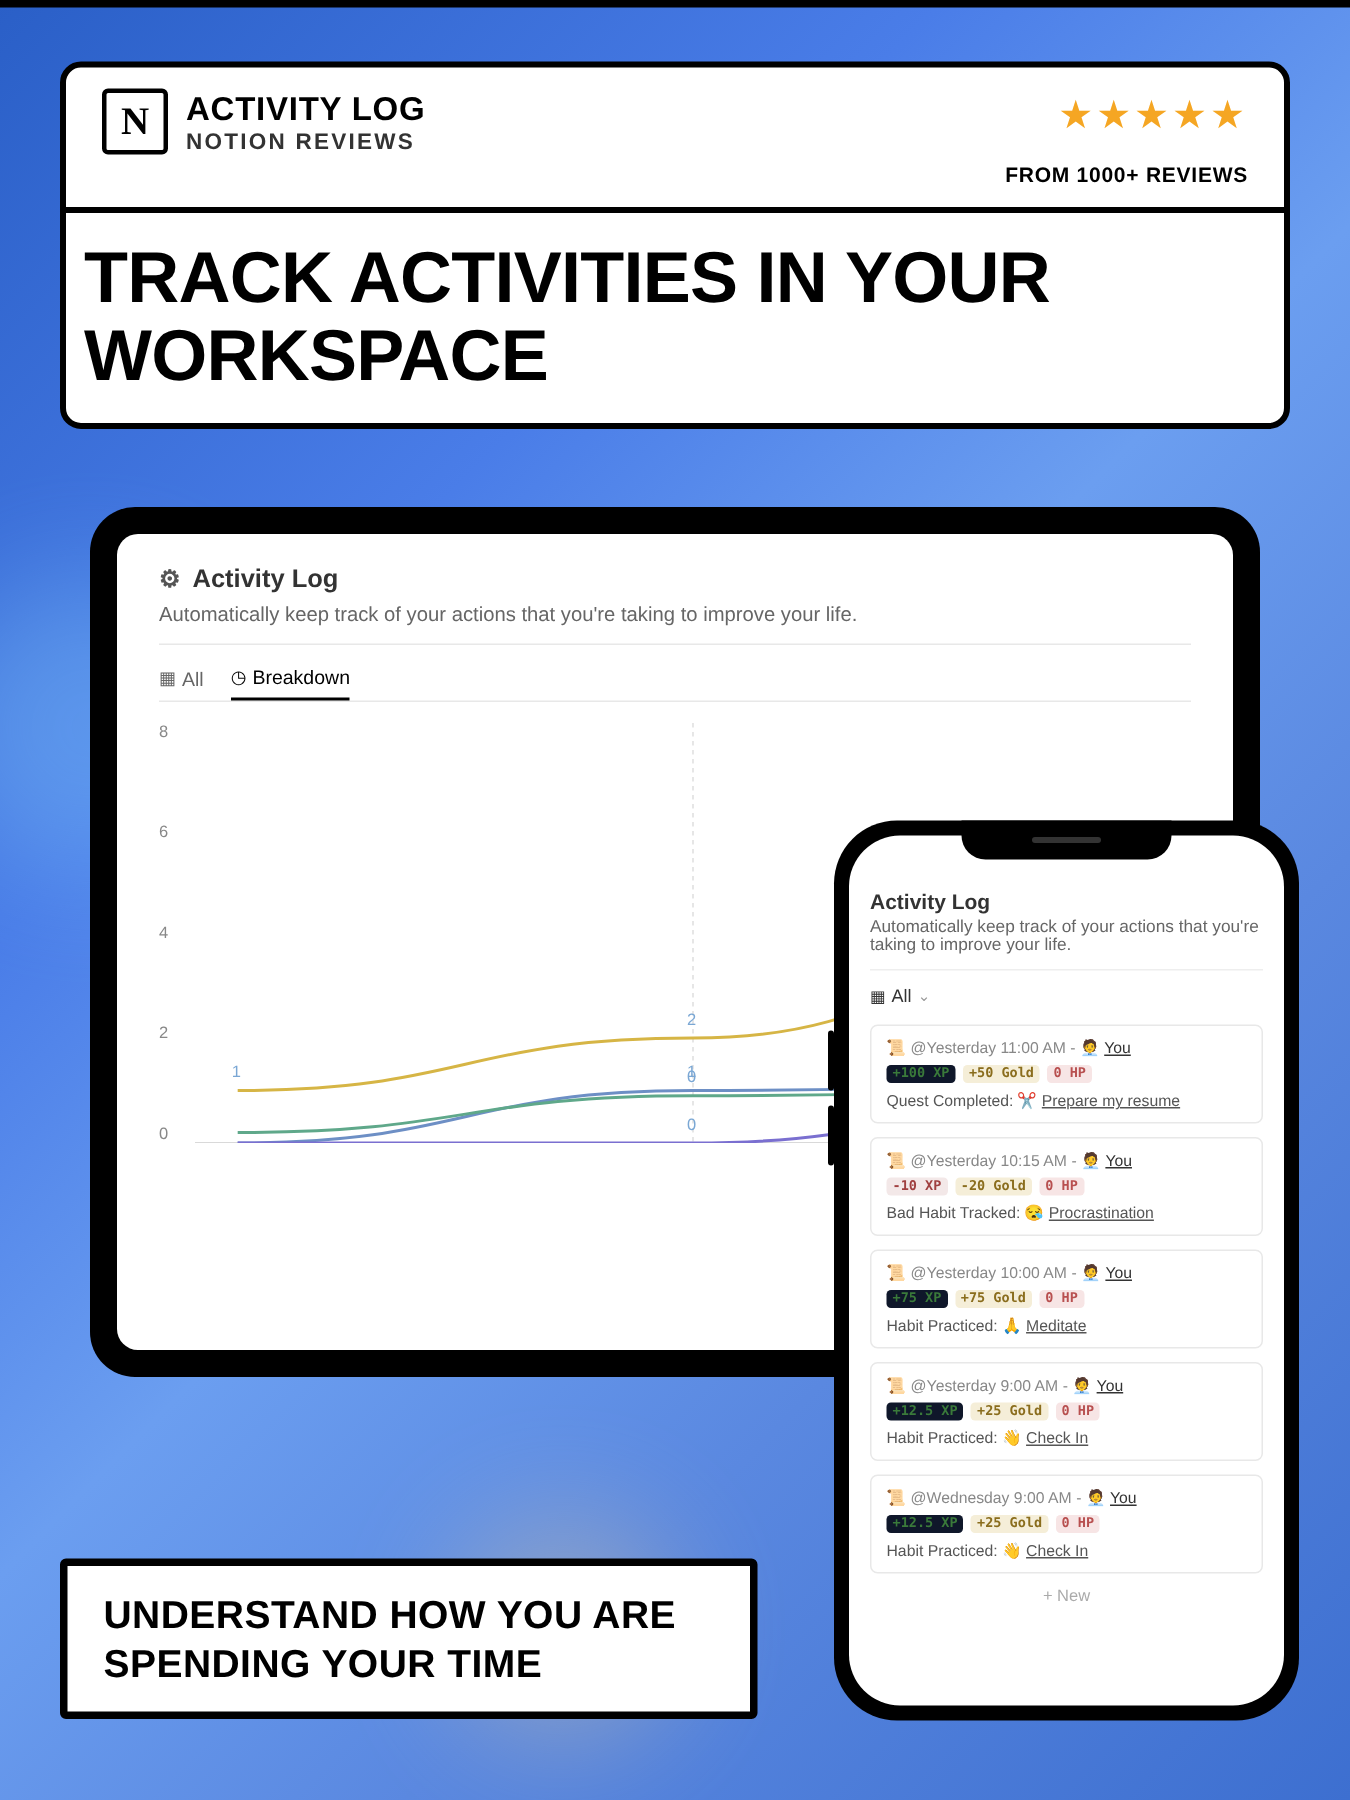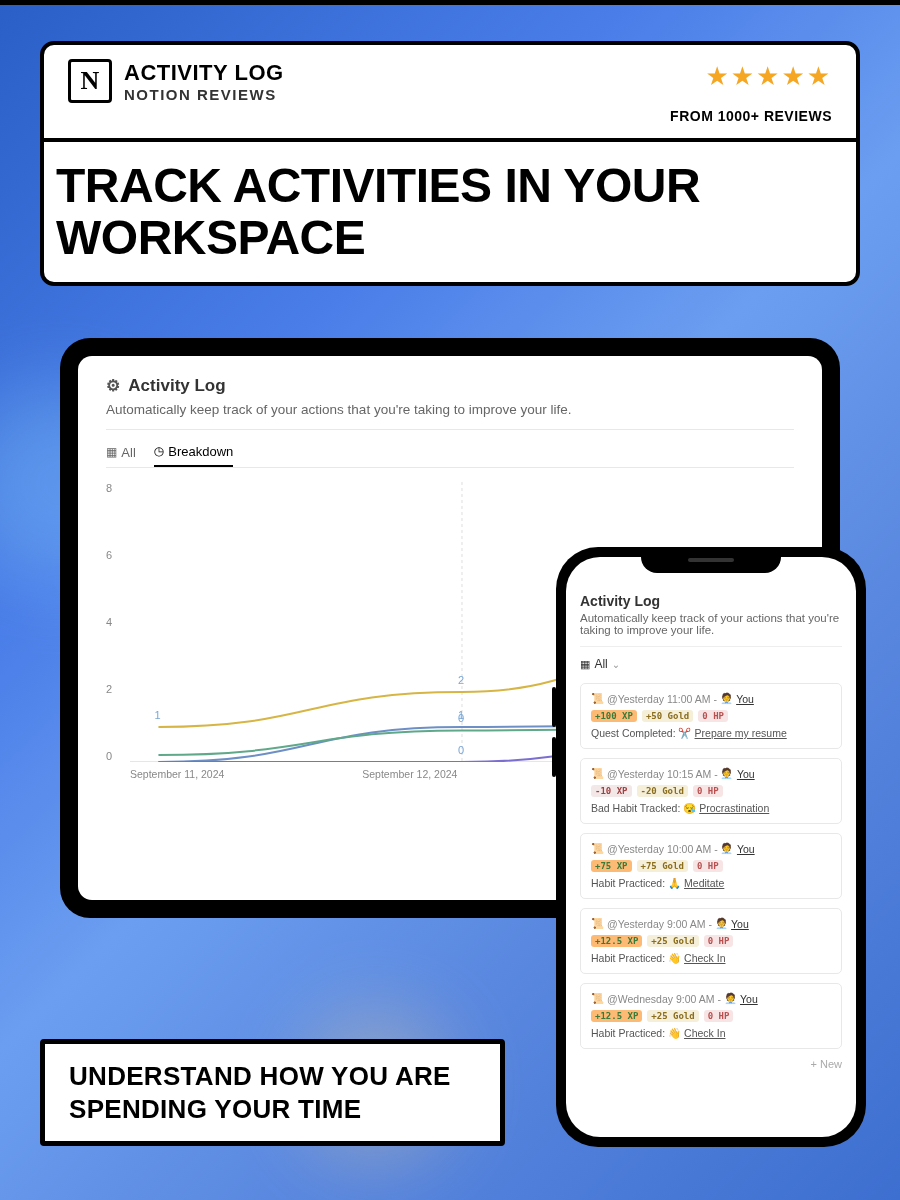--- a/index.html
+++ b/index.html
@@ -46,28 +46,28 @@
 .phone-screen{width:100%;height:100%;background:#fff;border-radius:34px;padding:36px 14px 10px;overflow:hidden}
 .ph-title{font-weight:600;font-size:14px;color:#333}
 .ph-sub{font-size:11.5px;color:#666;margin-top:3px;padding-bottom:10px;border-bottom:1px solid #eee}
 .ph-tabs{display:flex;align-items:center;gap:4px;font-size:12px;color:#333;margin-top:10px;margin-bottom:12px}
 .ph-tabs .chev{color:#999;font-size:10px}
 .log-item{border:1px solid #e8e8e8;border-radius:5px;padding:8px 10px;margin-bottom:9px;font-size:10.5px}
 .log-top{color:#888;display:flex;align-items:center;gap:3px;flex-wrap:wrap}
 .log-top .you{color:#333;font-weight:500;text-decoration:underline}
 .badges{display:flex;gap:5px;margin:5px 0}
 .badge{font-family:ui-monospace,Menlo,monospace;font-size:9px;padding:1px 4px;border-radius:3px;font-weight:600}
-.badge.xp-pos{background:#fdba74;color:#3a7a3a}
+.badge.xp-pos{background:#0f172a;color:#3a7a3a}
 .badge.xp-neg{background:#f3e8e8;color:#a04040}
 .badge.gold-pos{background:#f5eed8;color:#8a6d1d}
 .badge.gold-neg{background:#f5eed8;color:#8a6d1d}
 .badge.hp{background:#f7e5e5;color:#b85050}
 .log-desc{color:#555;font-size:10.5px}
 .log-desc .ul{text-decoration:underline}
-.new-btn{text-align:right;color:#aaa;font-size:11px;margin-top:6px}
+.new-btn{text-align:center;color:#aaa;font-size:11px;margin-top:6px}
 .footer-card{position:absolute;left:40px;bottom:54px;background:#fff;border:5px solid #000;border-radius:4px;padding:16px 24px;max-width:465px}
 .footer-card h2{font-weight:800;font-size:26px;line-height:1.25;letter-spacing:.3px}
 </style>
 </head>
 <body>
 <div class="bg-blur b1"></div>
 <div class="bg-blur b2"></div>
 
 <div class="container">
  <div class="header-card">
@@ -123,25 +123,20 @@
               <path d="M30,280 C190,280 190,280 350,280 C510,280 510,245 670,245" stroke="#7a6fd0" fill="none" stroke-width="2"></path>
             </svg>
      <div id="point-labels">
               <div class="data-point-label" style="left: calc(50% - 4px); top: 227px;">1</div>
               <div class="data-point-label" style="left: calc(4.28571% - 4px); top: 227px;">1</div>
               <div class="data-point-label" style="left: calc(50% - 4px); top: 192px;">2</div>
               <div class="data-point-label" style="left: calc(50% - 4px); top: 230.5px;">0</div>
               <div class="data-point-label" style="left: calc(50% - 4px); top: 262px;">0</div>
             </div>
     </div>
-    <div class="x-labels" id="x-labels">
-            <div>September 11, 2024</div>
-            <div>September 12, 2024</div>
-            <div>Sep</div>
-          </div>
    </div>
   </div>
  </div>
 </div>
 
 <div class="phone">
  <div class="side-btn sb1"></div>
  <div class="side-btn sb2"></div>
  <div class="notch">
       <div class="speaker"></div>

